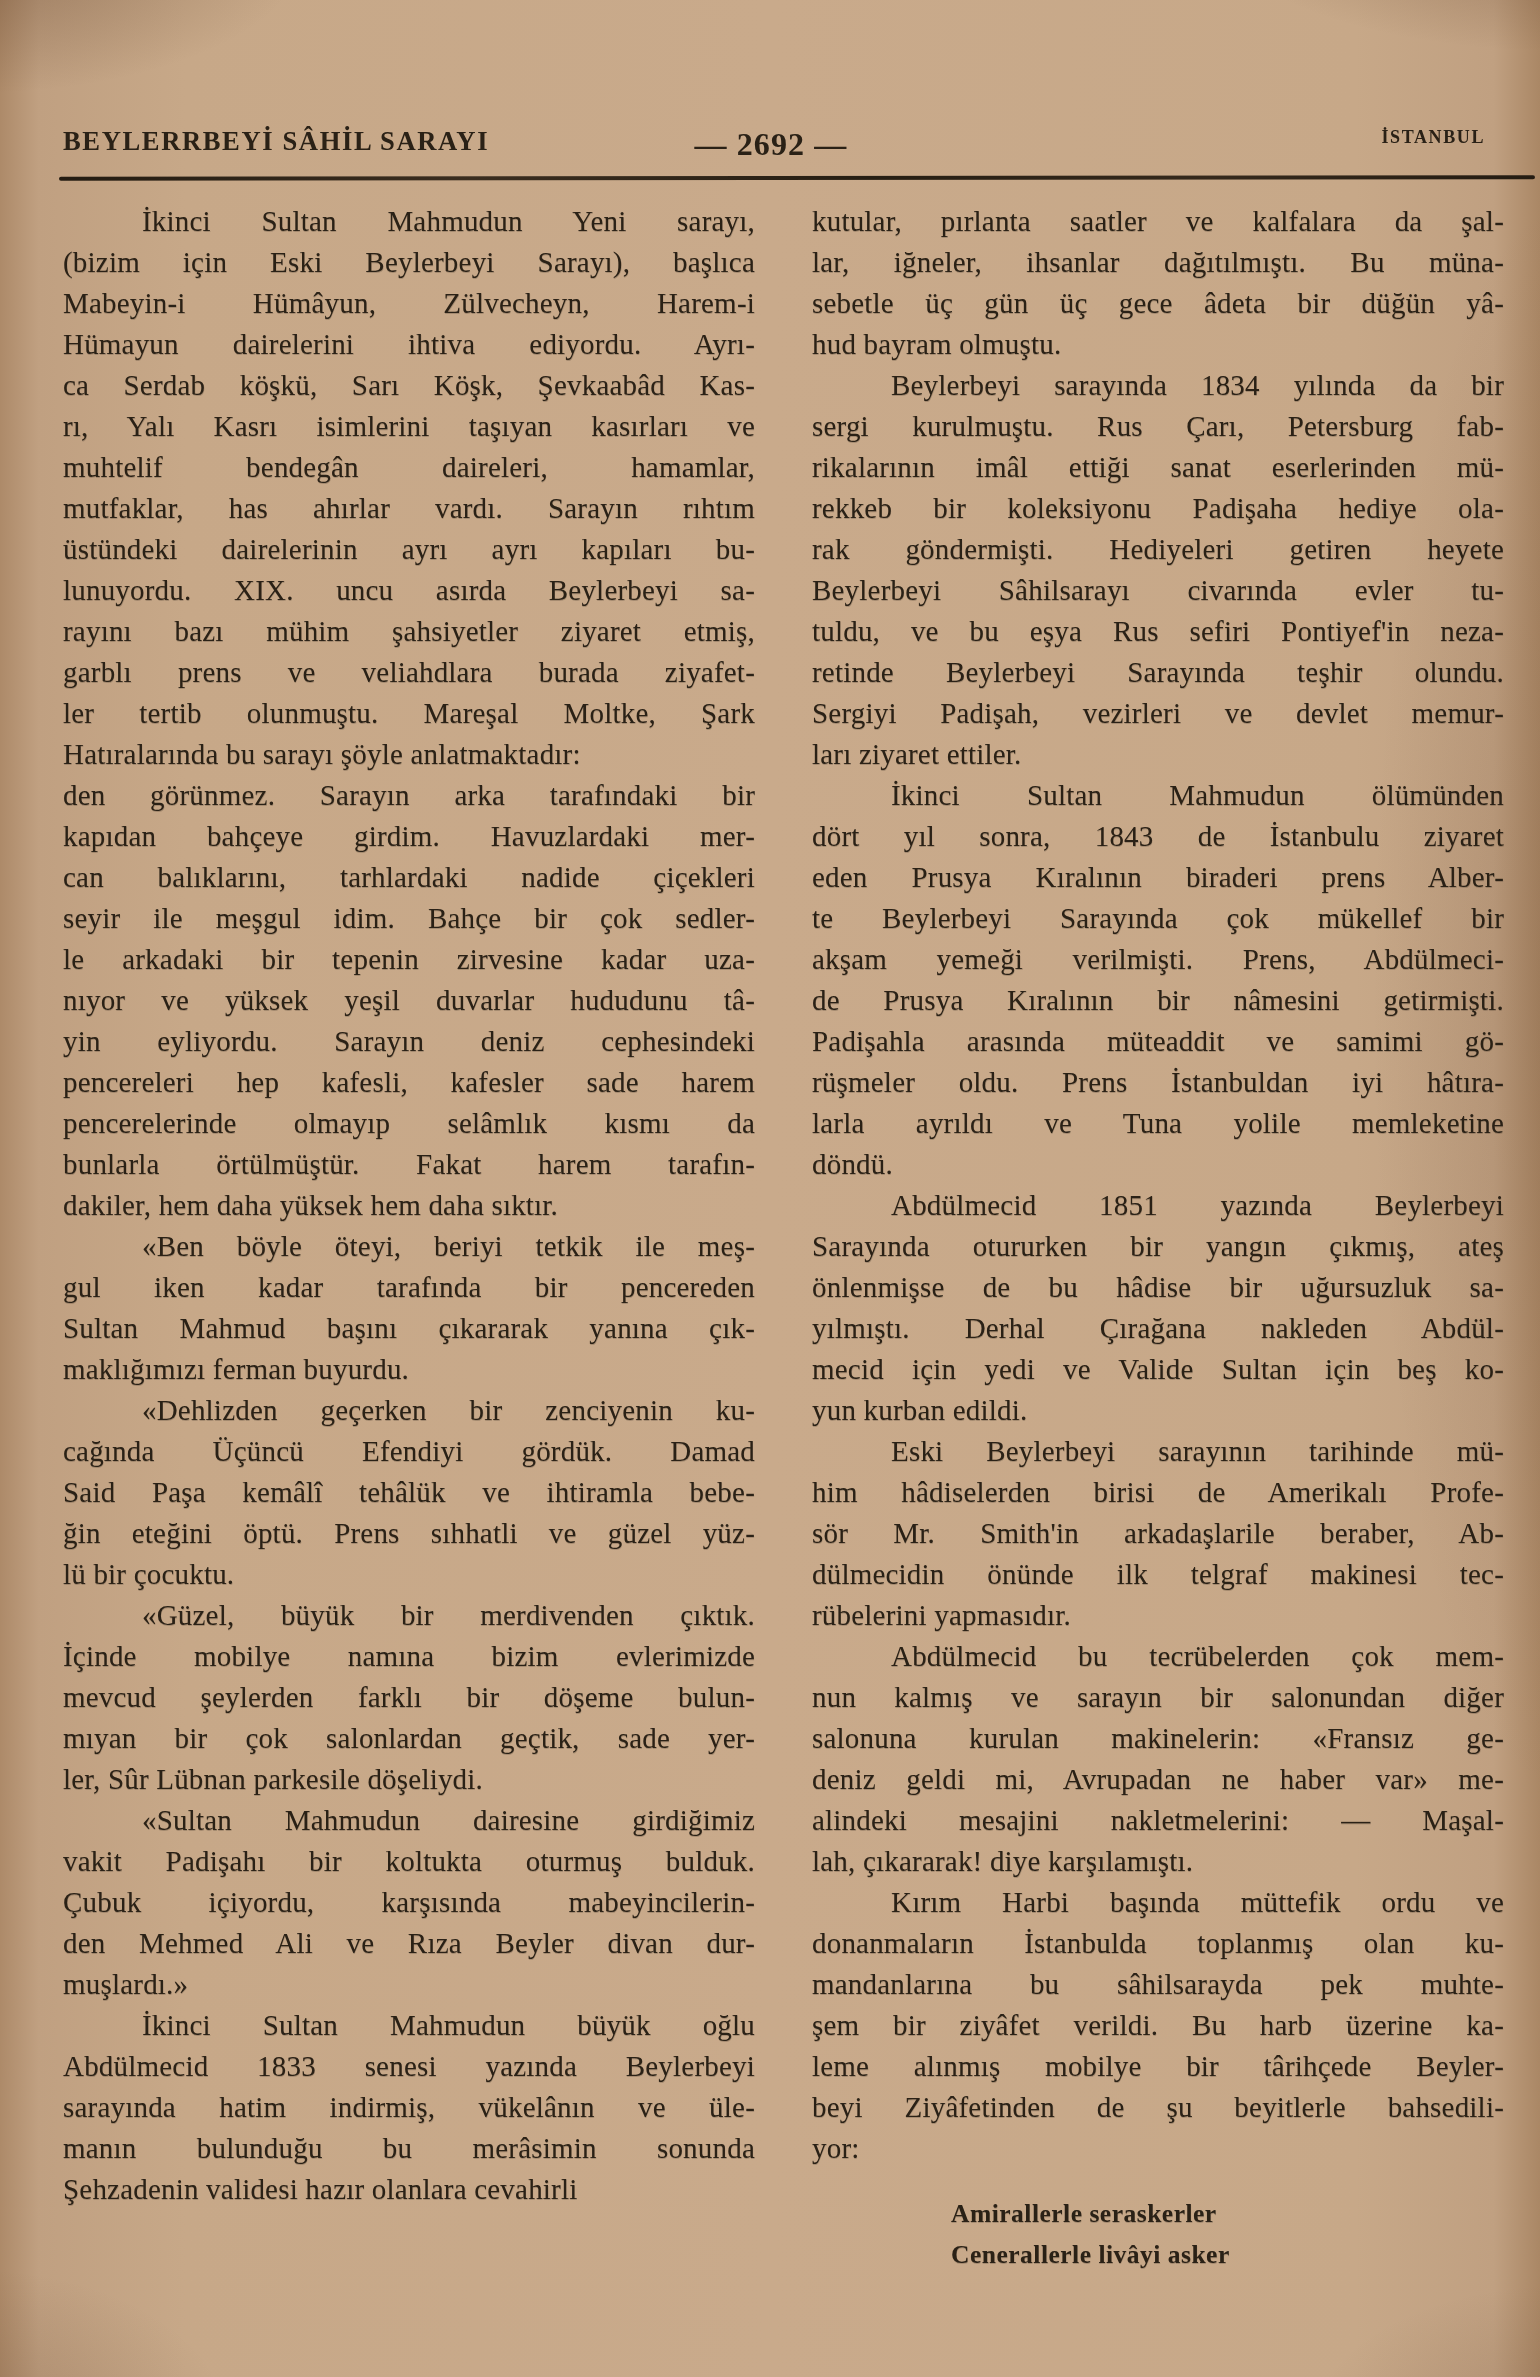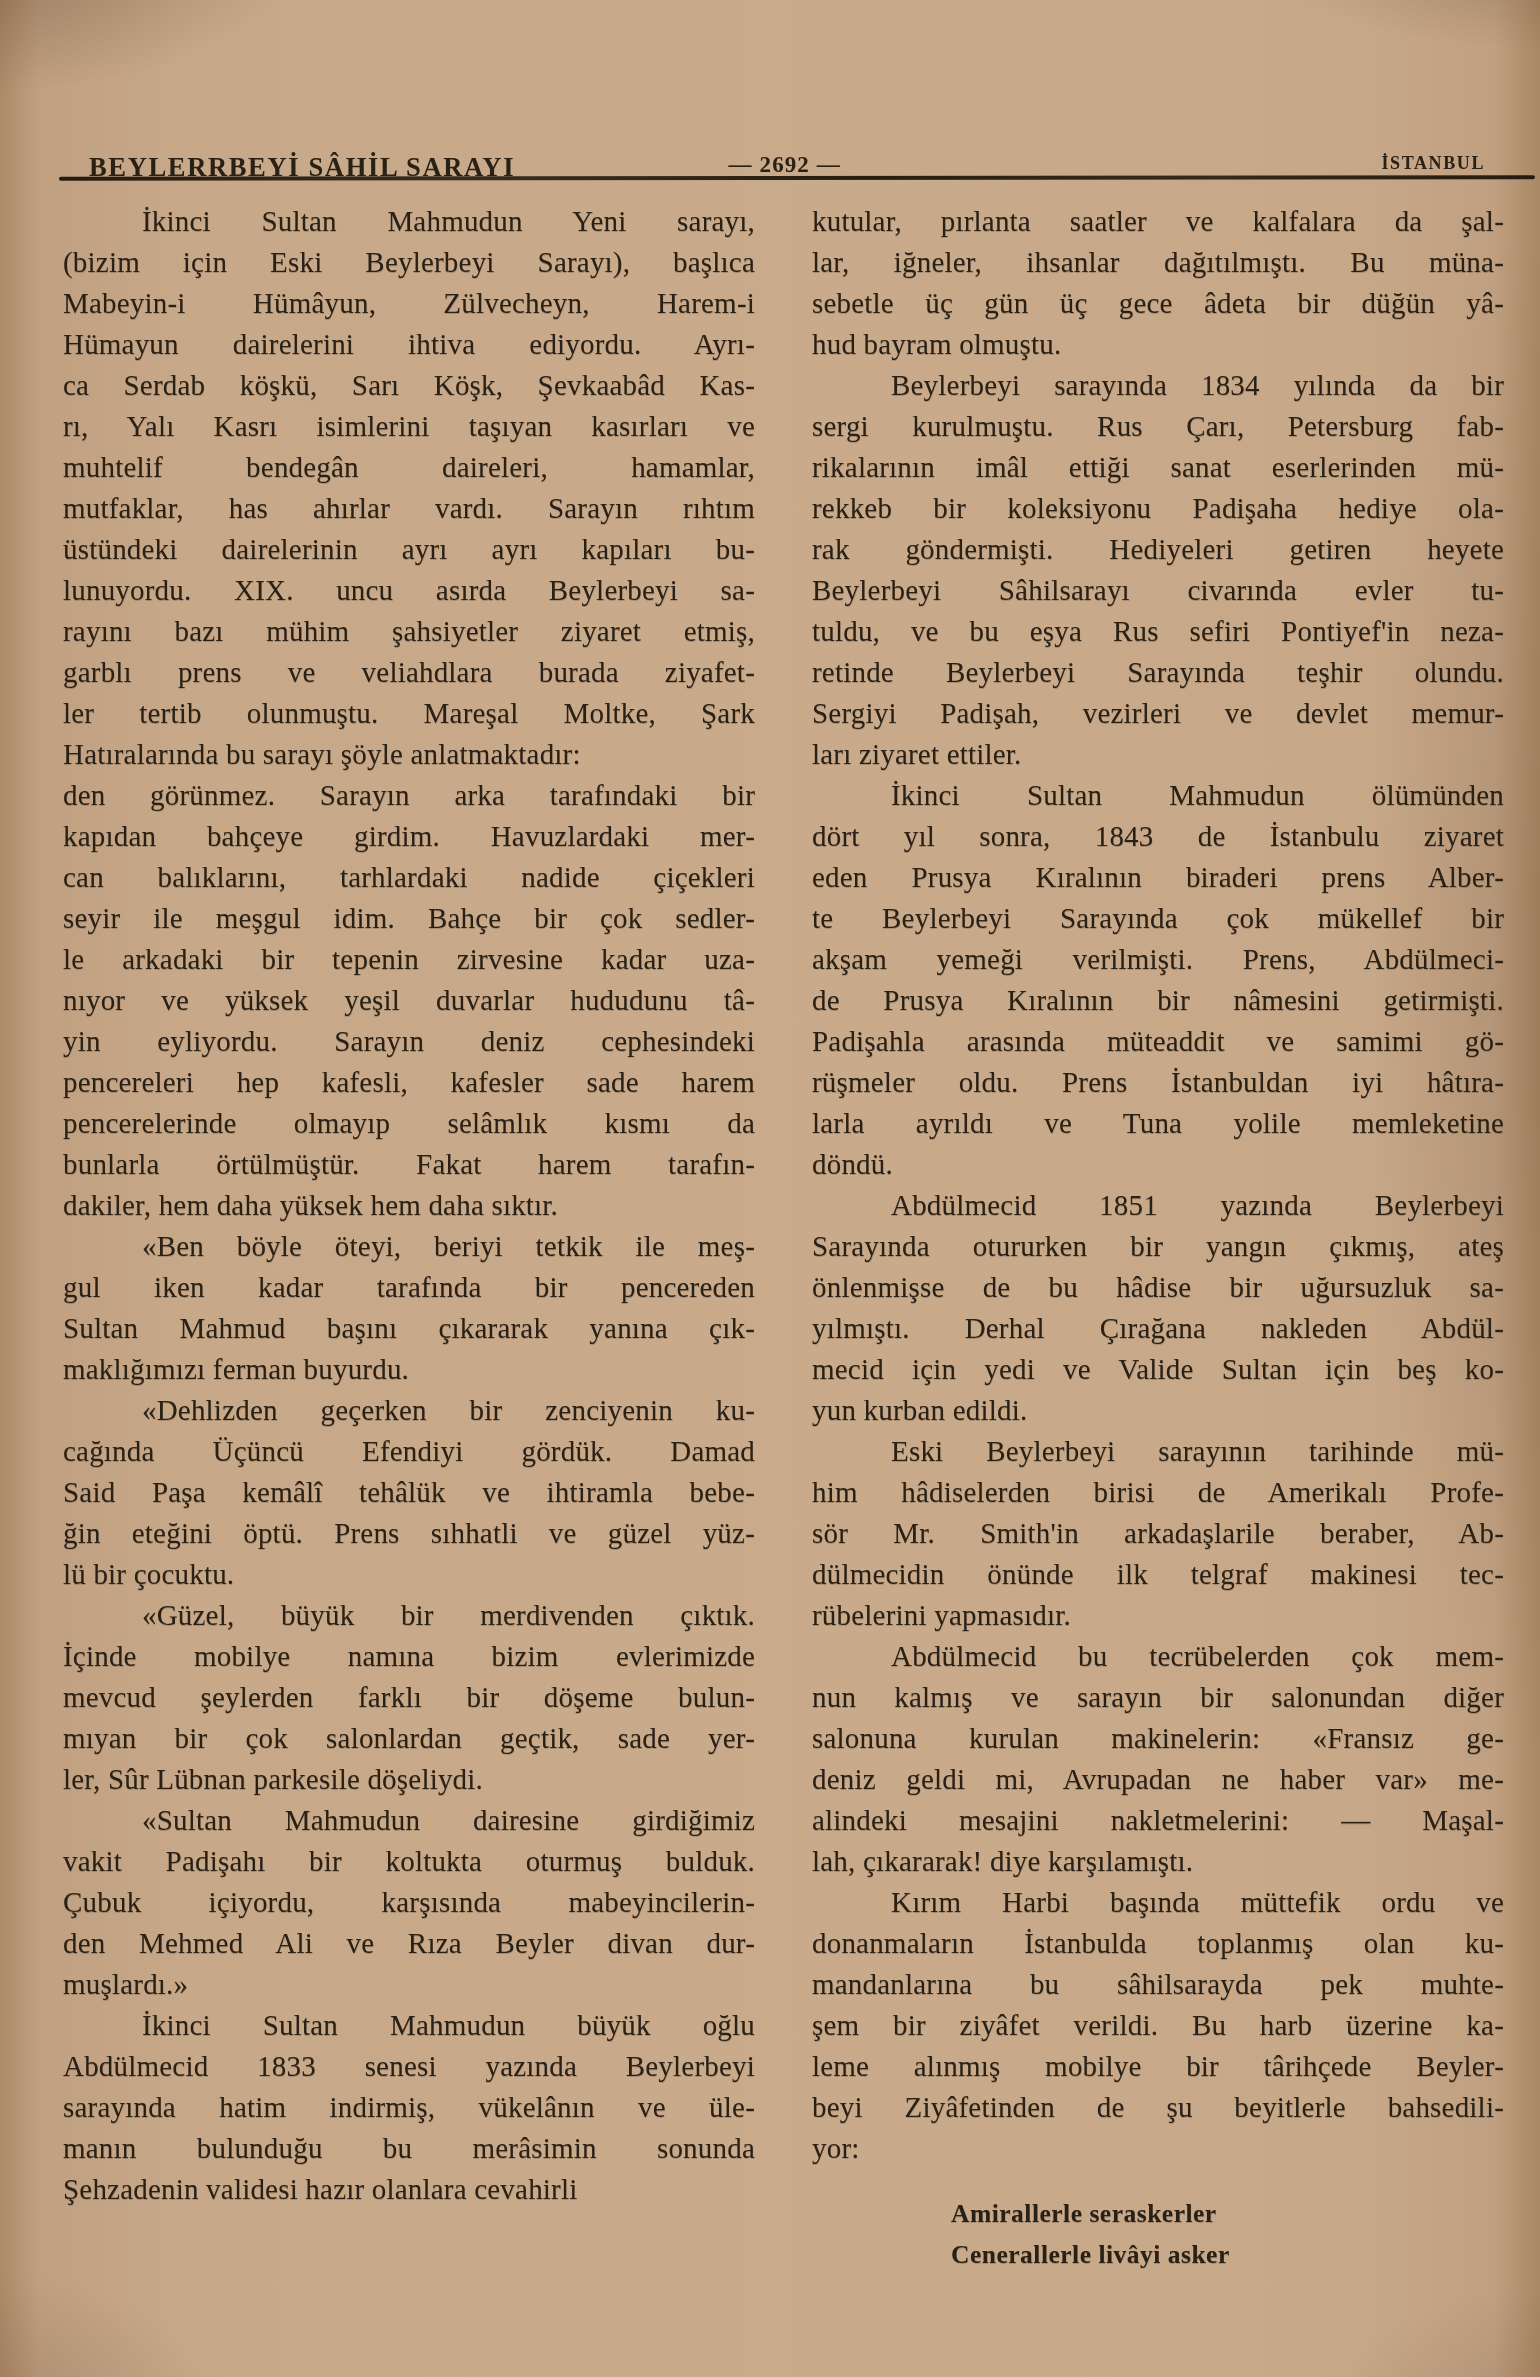--- a/index.html
+++ b/index.html
@@ -15,26 +15,25 @@
     color: #2a2116;
     background:
       radial-gradient(479px 202px at -2% -2%, rgba(90,58,35,.40), rgba(90,58,35,0) 70%),
       radial-gradient(505px 176px at 102% -3%, rgba(90,58,35,.36), rgba(90,58,35,0) 70%),
       radial-gradient(255px 45% at 101.5% 42%, rgba(90,58,35,.17), rgba(90,58,35,0) 75%),
       radial-gradient(372px 223px at -2% 102%, rgba(90,58,35,.22), rgba(90,58,35,0) 70%),
       radial-gradient(372px 202px at 102% 102%, rgba(90,58,35,.18), rgba(90,58,35,0) 70%),
       linear-gradient(90deg, #ad8a69 0, #c0a081 2.5%, #c7a888 12%, #c9aa8b 50%, #c7a888 88%, #c0a081 97%, #aa8765 100%);
   }
   .page-header {
-    position: absolute; top: 152px; left: 63px; right: 55px; height: 34px;
+    position: absolute; top: 126px; left: 63px; right: 55px; height: 34px;
     font-weight: bold;
-    margin-left: 26px;
   }
   .h-left  { position: absolute; left: 0; top: 0; font-size: 26.6px; letter-spacing: 1.6px; }
-  .h-center{ position: absolute; left: 50%; transform: translateX(-52%); top: 0; font-size: 23px; letter-spacing: 1.1px; }
+  .h-center{ position: absolute; left: 50%; transform: translateX(-52%); top: 0; font-size: 32px; letter-spacing: 1.1px; }
   .h-right { position: absolute; right: 0; top: 1.1px; font-size: 18px; letter-spacing: 1.6px; }
   .rule {
     position: absolute; top: 176px; left: 59px; width: 1476px; height: 3.7px;
     border-radius: 2.1px;
     background: linear-gradient(90deg, #241c12 0%, #3a2d1f 28%, #261e13 55%, #35291c 78%, #241c12 100%);
     transform: rotate(-0.05deg);
   }
   .columns {
     position: absolute; top: 201px; left: 63px;
     display: flex; gap: 57px;

